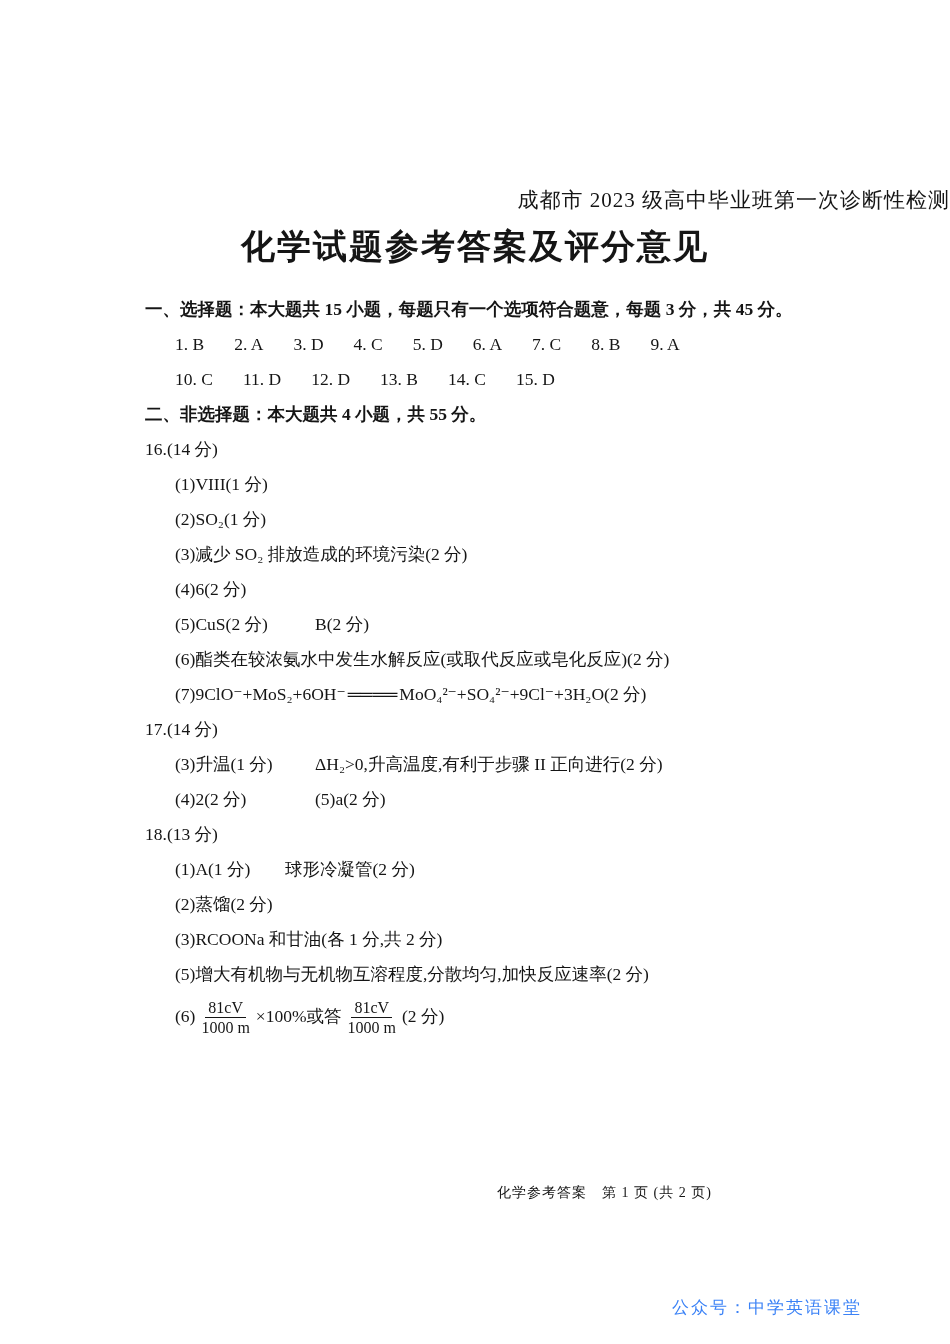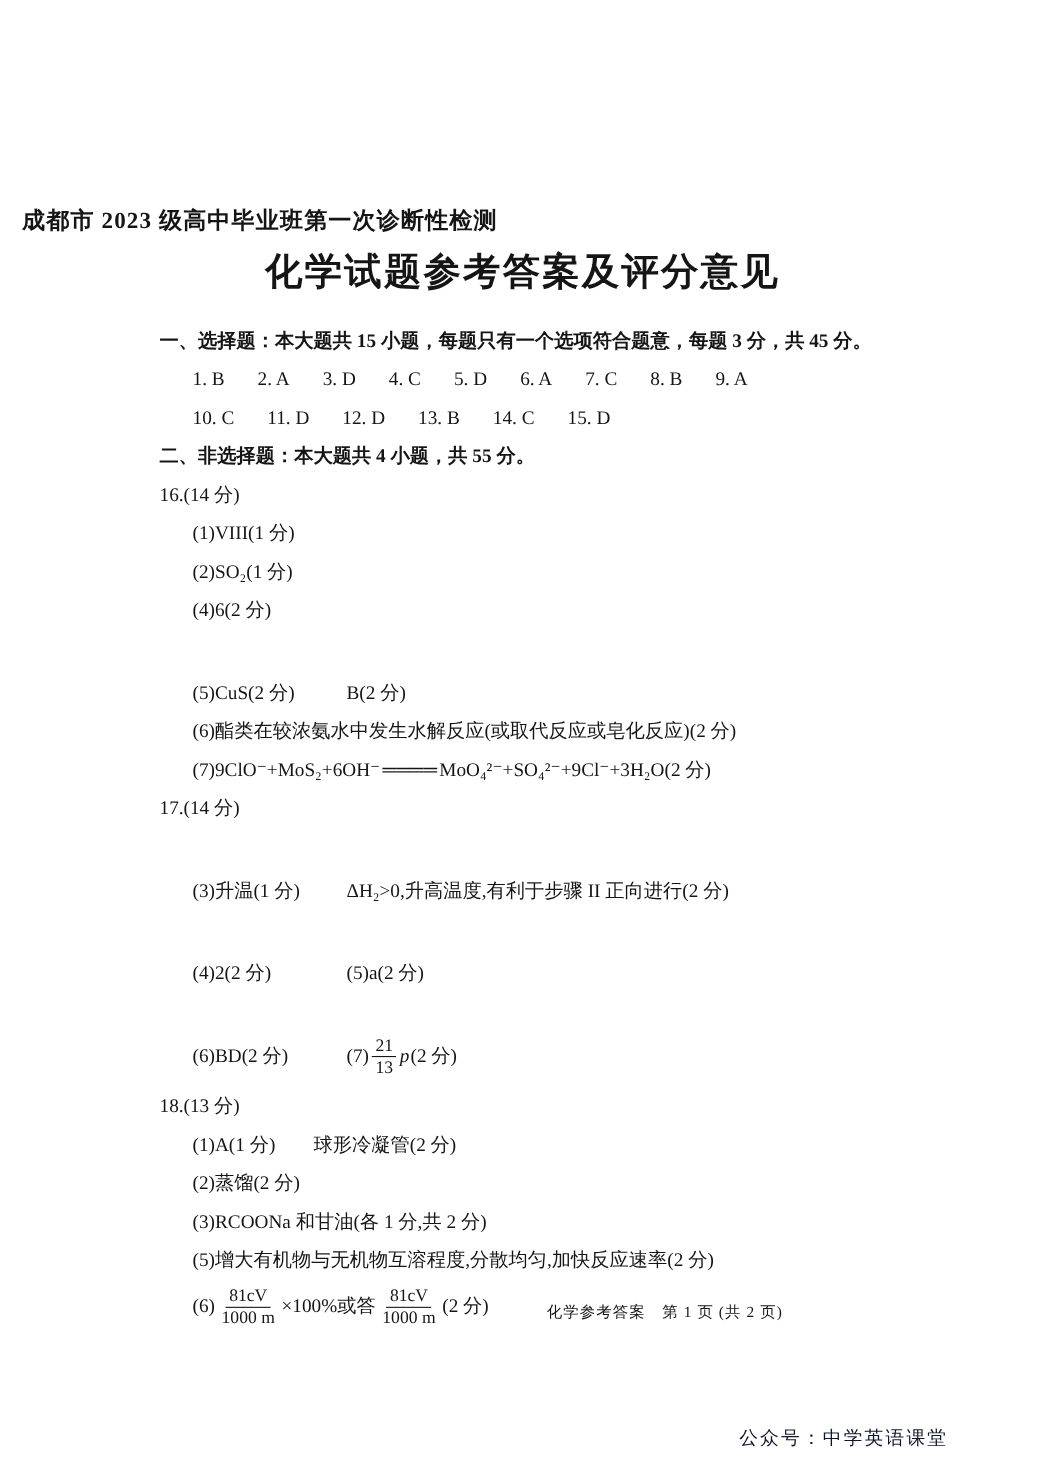--- a/index.html
+++ b/index.html
@@ -8,23 +8,23 @@
     width: 950px;
     height: 1344px;
     background: #ffffff;
     font-family: "Liberation Serif", "DejaVu Serif", serif;
     color: #151515;
     position: relative;
     overflow: hidden;
   }
   .doc-title {
     padding-top: 186px;
-    text-align: left;
+    text-align: right;
     font-size: 21px;
-    font-weight: bold;
+    font-weight: normal;
     letter-spacing: 1px;
     padding-left: 20px;
   }
   .doc-subtitle {
     text-align: center;
     font-size: 34px;
     font-weight: bold;
     margin-top: 10px;
     letter-spacing: 2px;
   }
@@ -35,21 +35,21 @@
   .content p { margin: 0 0 13px 0; line-height: 22px; }
   .sec-heading { font-weight: bold; }
   .indent { padding-left: 30px; }
   .ans-row {
     display: flex;
     gap: 30px;
     padding-left: 30px;
     margin-bottom: 13px;
     line-height: 22px;
   }
-  .col1 { display: inline-block; min-width: 140px; margin-top: 40px; }
+  .col1 { display: inline-block; min-width: 140px; }
   .col1n { display: inline-block; min-width: 110px; }
   .frac {
     display: inline-flex;
     flex-direction: column;
     align-items: center;
     vertical-align: middle;
     line-height: 1.2;
     font-size: 16px;
     margin: 0 3px;
   }
@@ -63,21 +63,21 @@
     left: 497px;
     top: 1184px;
     font-size: 14px;
     letter-spacing: 1px;
   }
   .watermark {
     position: absolute;
     right: 88px;
     top: 1296px;
     font-size: 17px;
-    color: #0f172a;
+    color: #3b82f6;
     letter-spacing: 2px;
   }
 </style>
 </head>
 <body>
 
 <div class="page">
 
   <div class="doc-title">成都市 2023 级高中毕业班第一次诊断性检测</div>
   <div class="doc-subtitle">化学试题参考答案及评分意见</div>
@@ -105,41 +105,36 @@
       <span>13. B</span>
       <span>14. C</span>
       <span>15. D</span>
     </div>
 
     <p class="sec-heading">二、非选择题：本大题共 4 小题，共 55 分。</p>
 
     <p>16.(14 分)</p>
     <p class="indent">(1)VIII(1 分)</p>
     <p class="indent">(2)SO₂(1 分)</p>
+    <p class="indent">(3)减少 SO₂ 排放造成的环境污染(2 分)</p>
     <p class="indent">(4)6(2 分)</p>
     <p class="indent">
       <span class="col1">(5)CuS(2 分)</span><span>B(2 分)</span>
     </p>
     <p class="indent">(6)酯类在较浓氨水中发生水解反应(或取代反应或皂化反应)(2 分)</p>
     <p class="indent">
       <span>(7)9ClO⁻+MoS₂+6OH⁻</span><span class="eq-sign">════</span><span>MoO₄²⁻+SO₄²⁻+9Cl⁻+3H₂O(2 分)</span>
     </p>
 
     <p>17.(14 分)</p>
     <p class="indent">
       <span class="col1">(3)升温(1 分)</span><span>ΔH₂&gt;0,升高温度,有利于步骤 II 正向进行(2 分)</span>
     </p>
     <p class="indent">
       <span class="col1">(4)2(2 分)</span><span>(5)a(2 分)</span>
-    </p>
-    <p class="indent frac-line">
-      <span class="col1">(6)BD(2 分)</span><span>(7)</span><span class="frac">
-          <span class="num">21</span>
-          <span class="den">13</span>
-        </span><span class="var">p</span><span>(2 分)</span>
     </p>
 
     <p>18.(13 分)</p>
     <p class="indent">
       <span class="col1n">(1)A(1 分)</span><span>球形冷凝管(2 分)</span>
     </p>
     <p class="indent">(2)蒸馏(2 分)</p>
     <p class="indent">(3)RCOONa 和甘油(各 1 分,共 2 分)</p>
     <p class="indent">(5)增大有机物与无机物互溶程度,分散均匀,加快反应速率(2 分)</p>
     <p class="indent frac-line">

